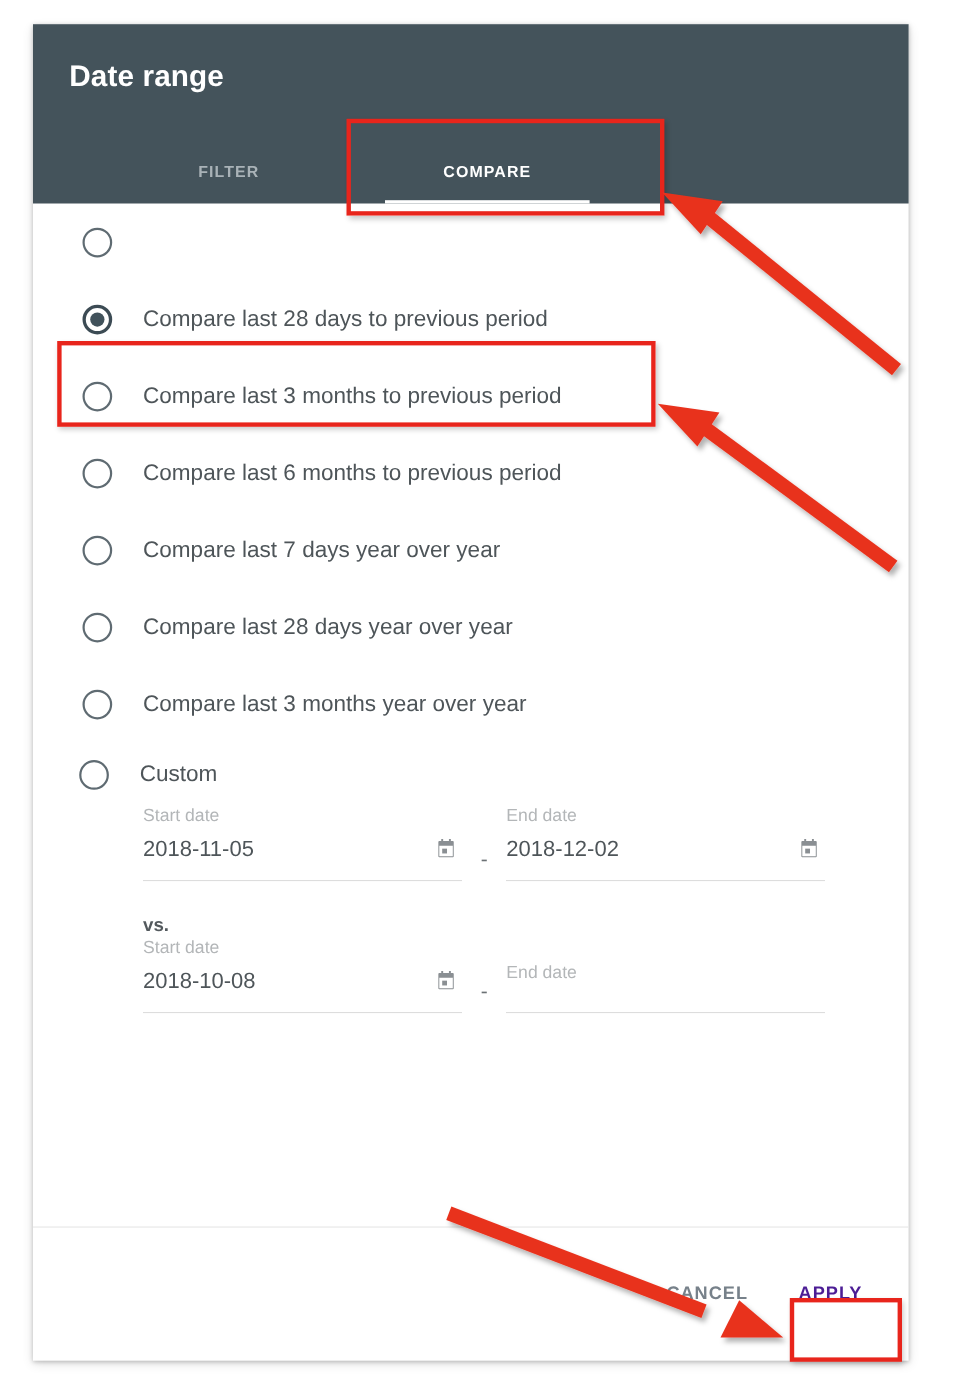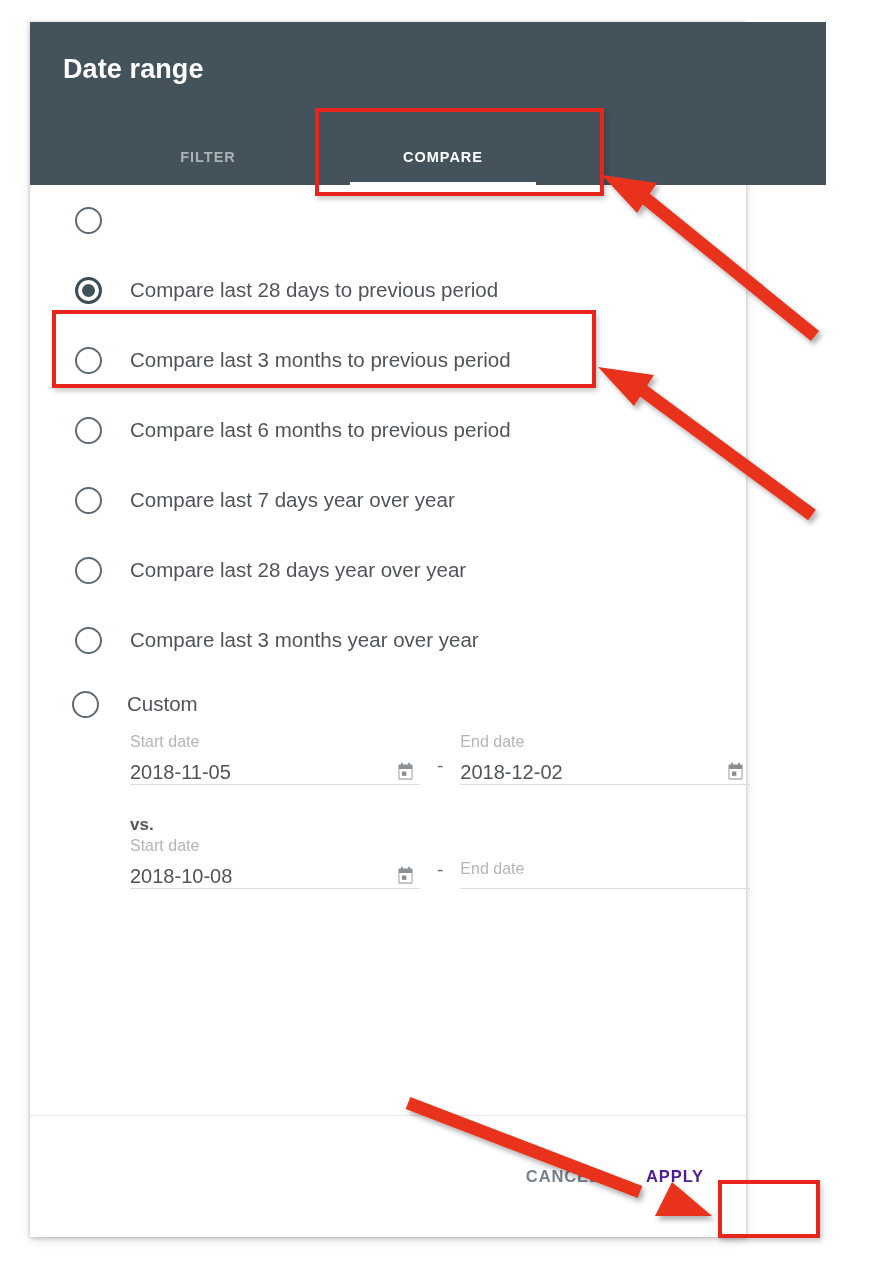--- a/index.html
+++ b/index.html
@@ -13,21 +13,21 @@
     position: relative;
     font-family: "Liberation Sans", sans-serif;
     overflow: hidden;
   }
 
   
   #dialog {
     position: absolute;
     left: 30px;
     top: 22px;
-    width: 716px;
+    width: 796px;
     height: 1215px;
     background: #ffffff;
     box-shadow: 0 1px 4px rgba(0,0,0,0.22), 0 3px 10px rgba(0,0,0,0.12);
     box-sizing: border-box;
   }
 
   
   #header {
     position: absolute;
     left: 0;
@@ -147,21 +147,21 @@
     padding-bottom: 2px;
   }
   .field-row {
     display: flex;
     align-items: flex-end;
   }
   .field {
     position: relative;
     width: 290px;
     border-bottom: 1px solid #dddddd;
-    padding-bottom: 0;
+    padding-bottom: 16px;
   }
   .field-caption {
     font-size: 16px;
     color: #b3b6b8;
     margin-bottom: 10px;
   }
   .field-value-row {
     display: flex;
     align-items: flex-start;
     justify-content: space-between;

